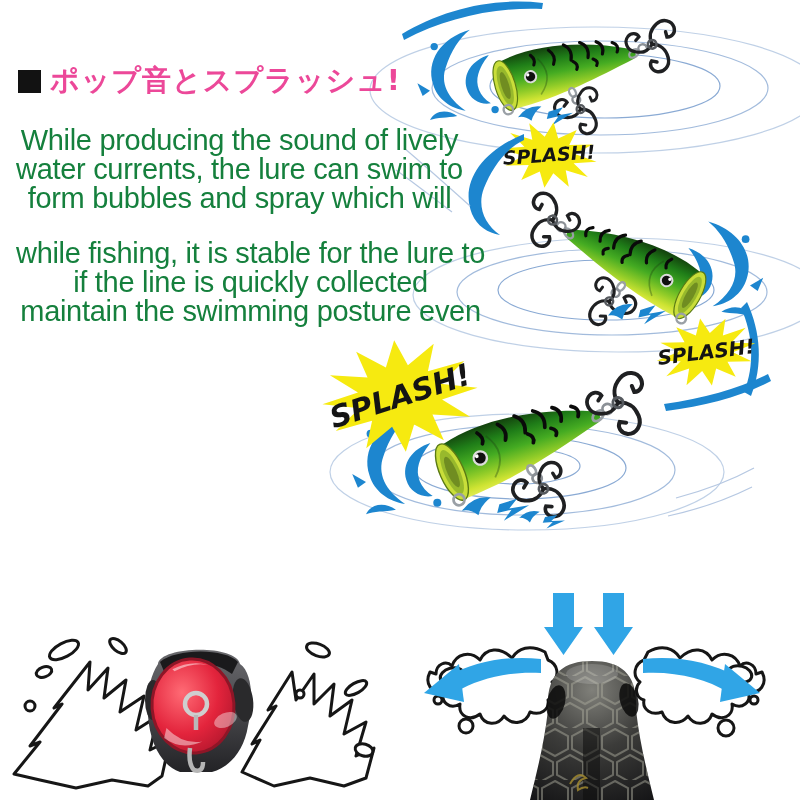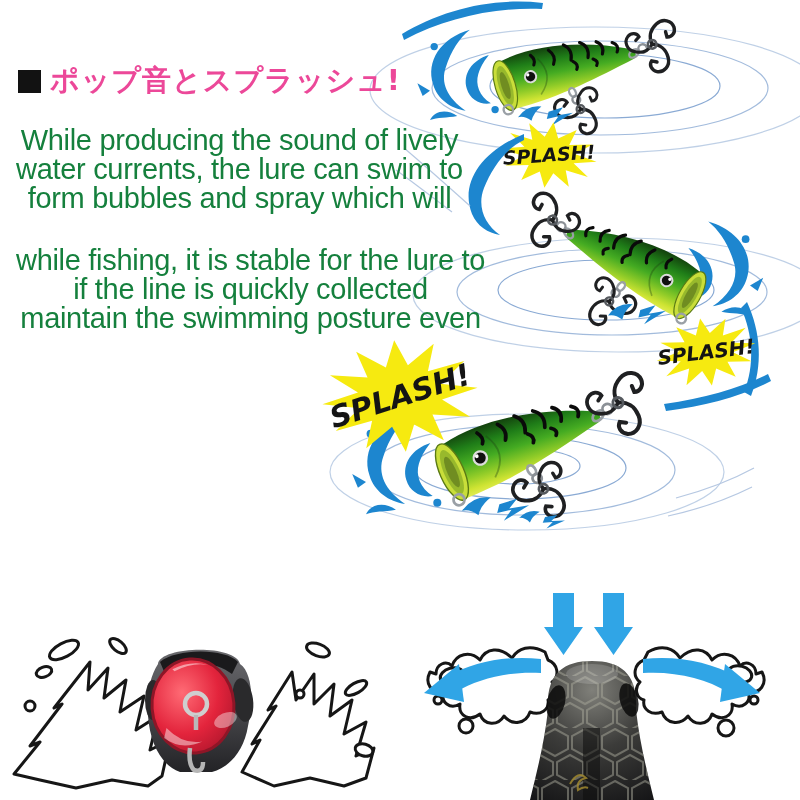--- a/index.html
+++ b/index.html
@@ -6,21 +6,21 @@
   .canvas{position:relative;width:800px;height:800px;background:#fff;overflow:hidden;
           font-family:"Liberation Sans",sans-serif;}
   .art{position:absolute;left:0;top:0;width:800px;height:800px;}
   .heading{position:absolute;left:18px;top:61px;display:flex;align-items:center;gap:9px;}
   .heading .sq{width:23px;height:23px;background:#121212;flex:0 0 auto;}
   .heading .t{font-family:"DejaVu Sans",sans-serif;font-weight:800;font-size:29px;
               color:#ec4899;letter-spacing:1px;white-space:nowrap;}
   .para{position:absolute;left:16px;color:#15803d;font-size:29px;line-height:29px;
         letter-spacing:-0.3px;white-space:nowrap;text-align:center;}
   .p1{top:126px;}
-  .p2{top:246px;}
+  .p2{top:239px;}
   .splash-text{font-family:"DejaVu Sans",sans-serif;font-weight:bold;font-style:italic;
                fill:#141414;}
 </style>
 </head>
 <body>
 
 <div class="canvas">
 
   <svg class="art" viewBox="0 0 800 800" xmlns="http://www.w3.org/2000/svg" xmlns:xlink="http://www.w3.org/1999/xlink">
     <defs>

